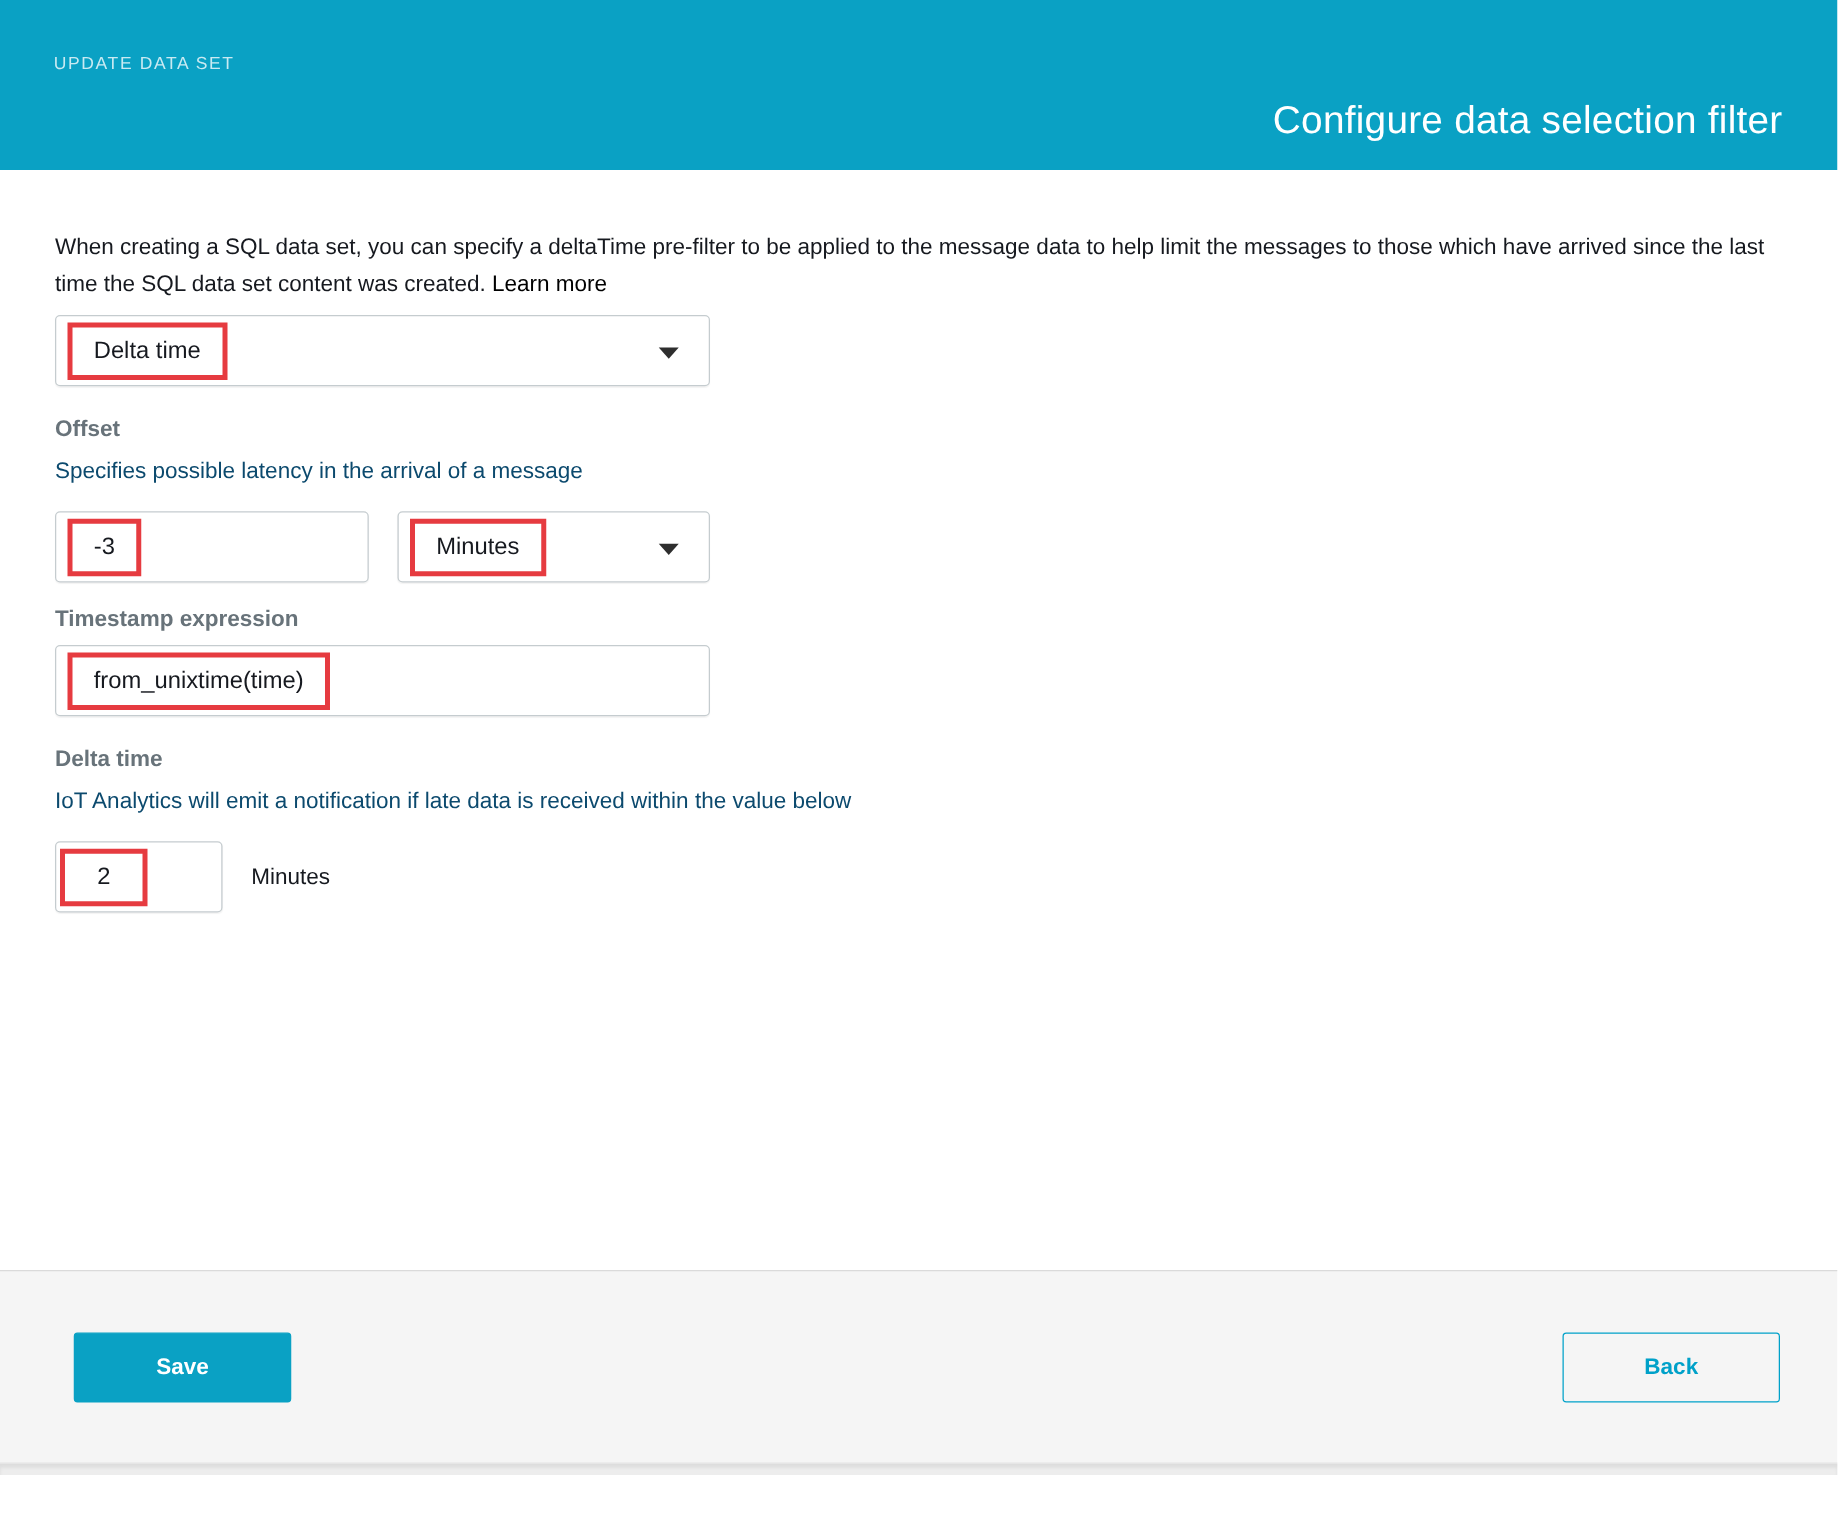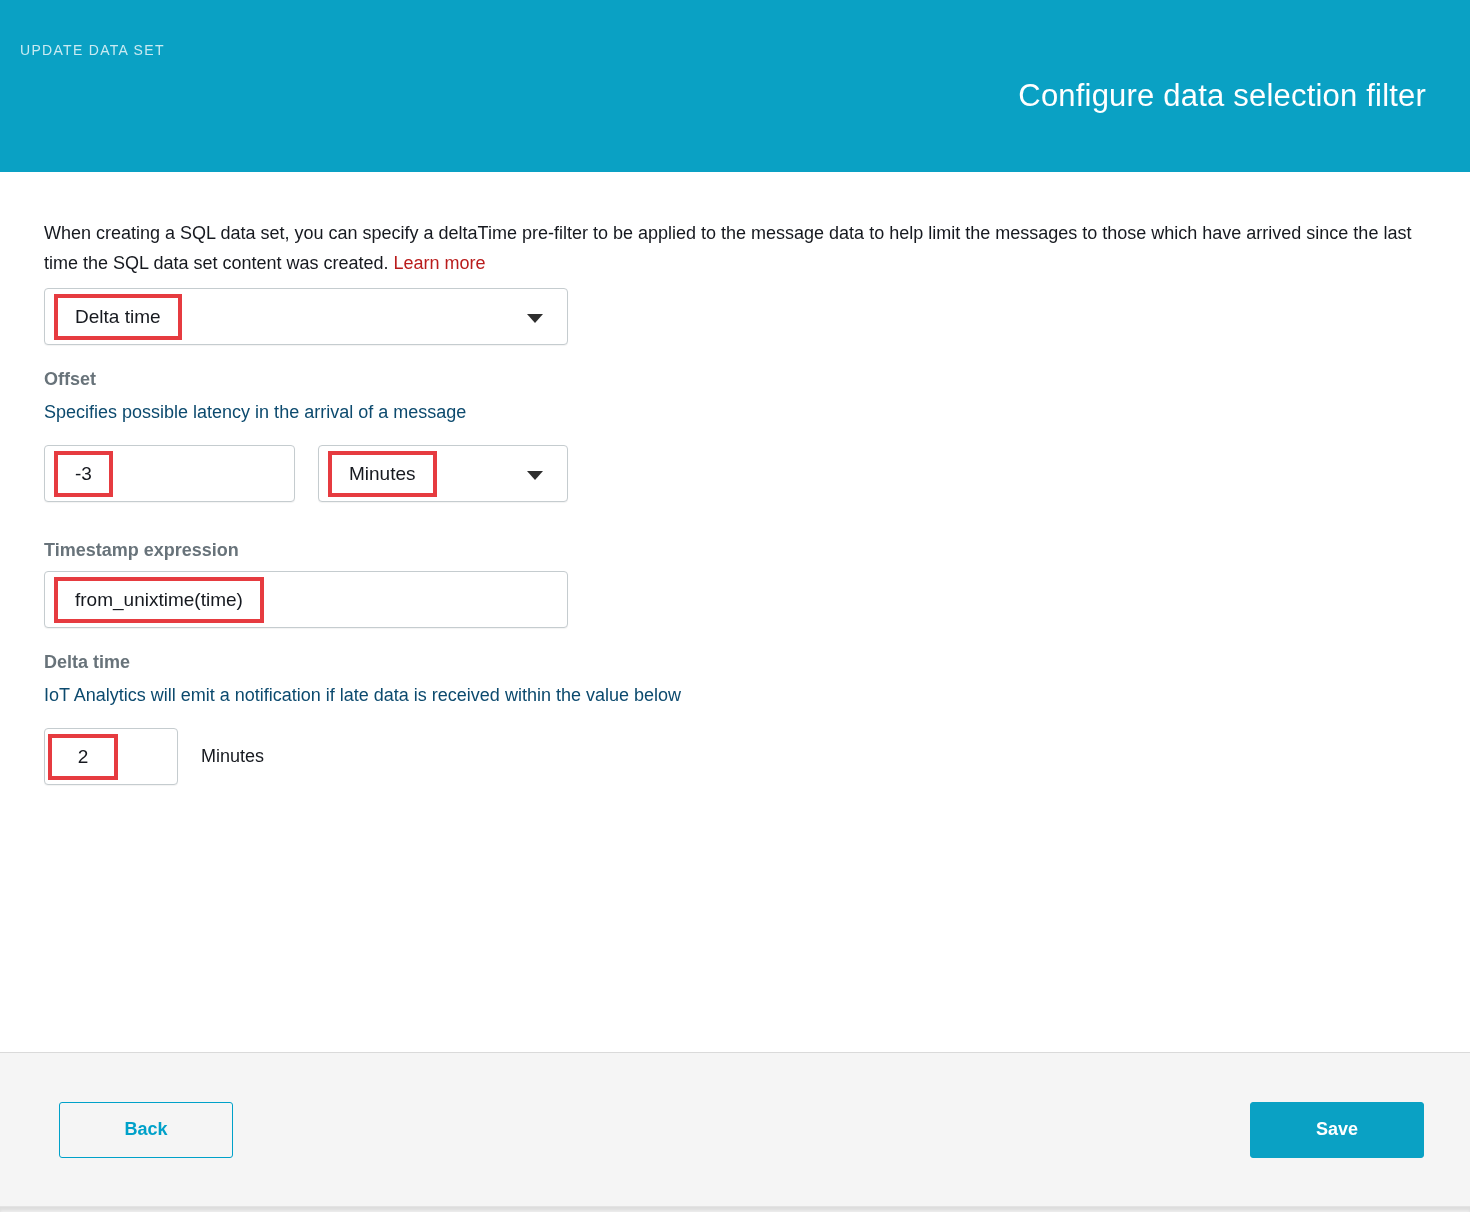--- a/index.html
+++ b/index.html
@@ -9,22 +9,22 @@
     height: 1212px;
     font-family: "Liberation Sans", "DejaVu Sans", sans-serif;
     background: #ffffff;
     overflow: hidden;
     color: #16191f;
   }
 
   
   .hero {
     background: #0aa1c4;
-    height: 172px;
-    padding: 42px 44px 0 20px;
+    height: 136px;
+    padding: 42px 44px 0 43px;
   }
   .hero .eyebrow {
     font-size: 14px;
     font-weight: 400;
     letter-spacing: 1.3px;
     color: rgba(255,255,255,0.78);
   }
   .hero .title {
     margin: 20px 0 0 0;
     font-size: 31px;
@@ -42,21 +42,21 @@
     background: #ffffff;
   }
   .intro {
     margin: 0;
     max-width: 1392px;
     font-size: 18px;
     line-height: 30px;
     color: #16191f;
   }
   .link {
-    color: #b91c1c;
+    color: #000000;
     text-decoration: none;
     cursor: pointer;
   }
 
   .field-label {
     margin-top: 24px;
     font-size: 18px;
     font-weight: 700;
     color: #68737a;
   }
@@ -186,21 +186,21 @@
         </span>
       </div>
       <div class="control after-desc w-250">
         <span class="red-box">
           <span class="value">Minutes</span>
         </span>
         <span class="caret"></span>
       </div>
     </div>
 
-    <div class="field-label" style="margin-top:38px;">Timestamp expression</div>
+    <div class="field-label" style="margin-top:19px;">Timestamp expression</div>
     <div class="control">
       <span class="red-box">
         <span class="value">from_unixtime(time)</span>
       </span>
     </div>
 
 
     <div class="field-label">Delta time</div>
     <div class="field-desc">IoT Analytics will emit a notification if late data is received within the value below</div>
     <div class="row">
@@ -208,19 +208,19 @@
         <span class="red-box">
           <span class="value">2</span>
         </span>
       </div>
       <div class="unit-label" style="margin-top:22px; margin-left:0;">Minutes</div>
     </div>
 
   </main>
 
   <footer class="footer">
+    <button class="btn btn-primary">Save</button>
     <button class="btn btn-secondary">Back</button>
-    <button class="btn btn-primary">Save</button>
   </footer>
 
   <div class="bottom-strip"></div>
 
 </div>
 
 </body></html>

